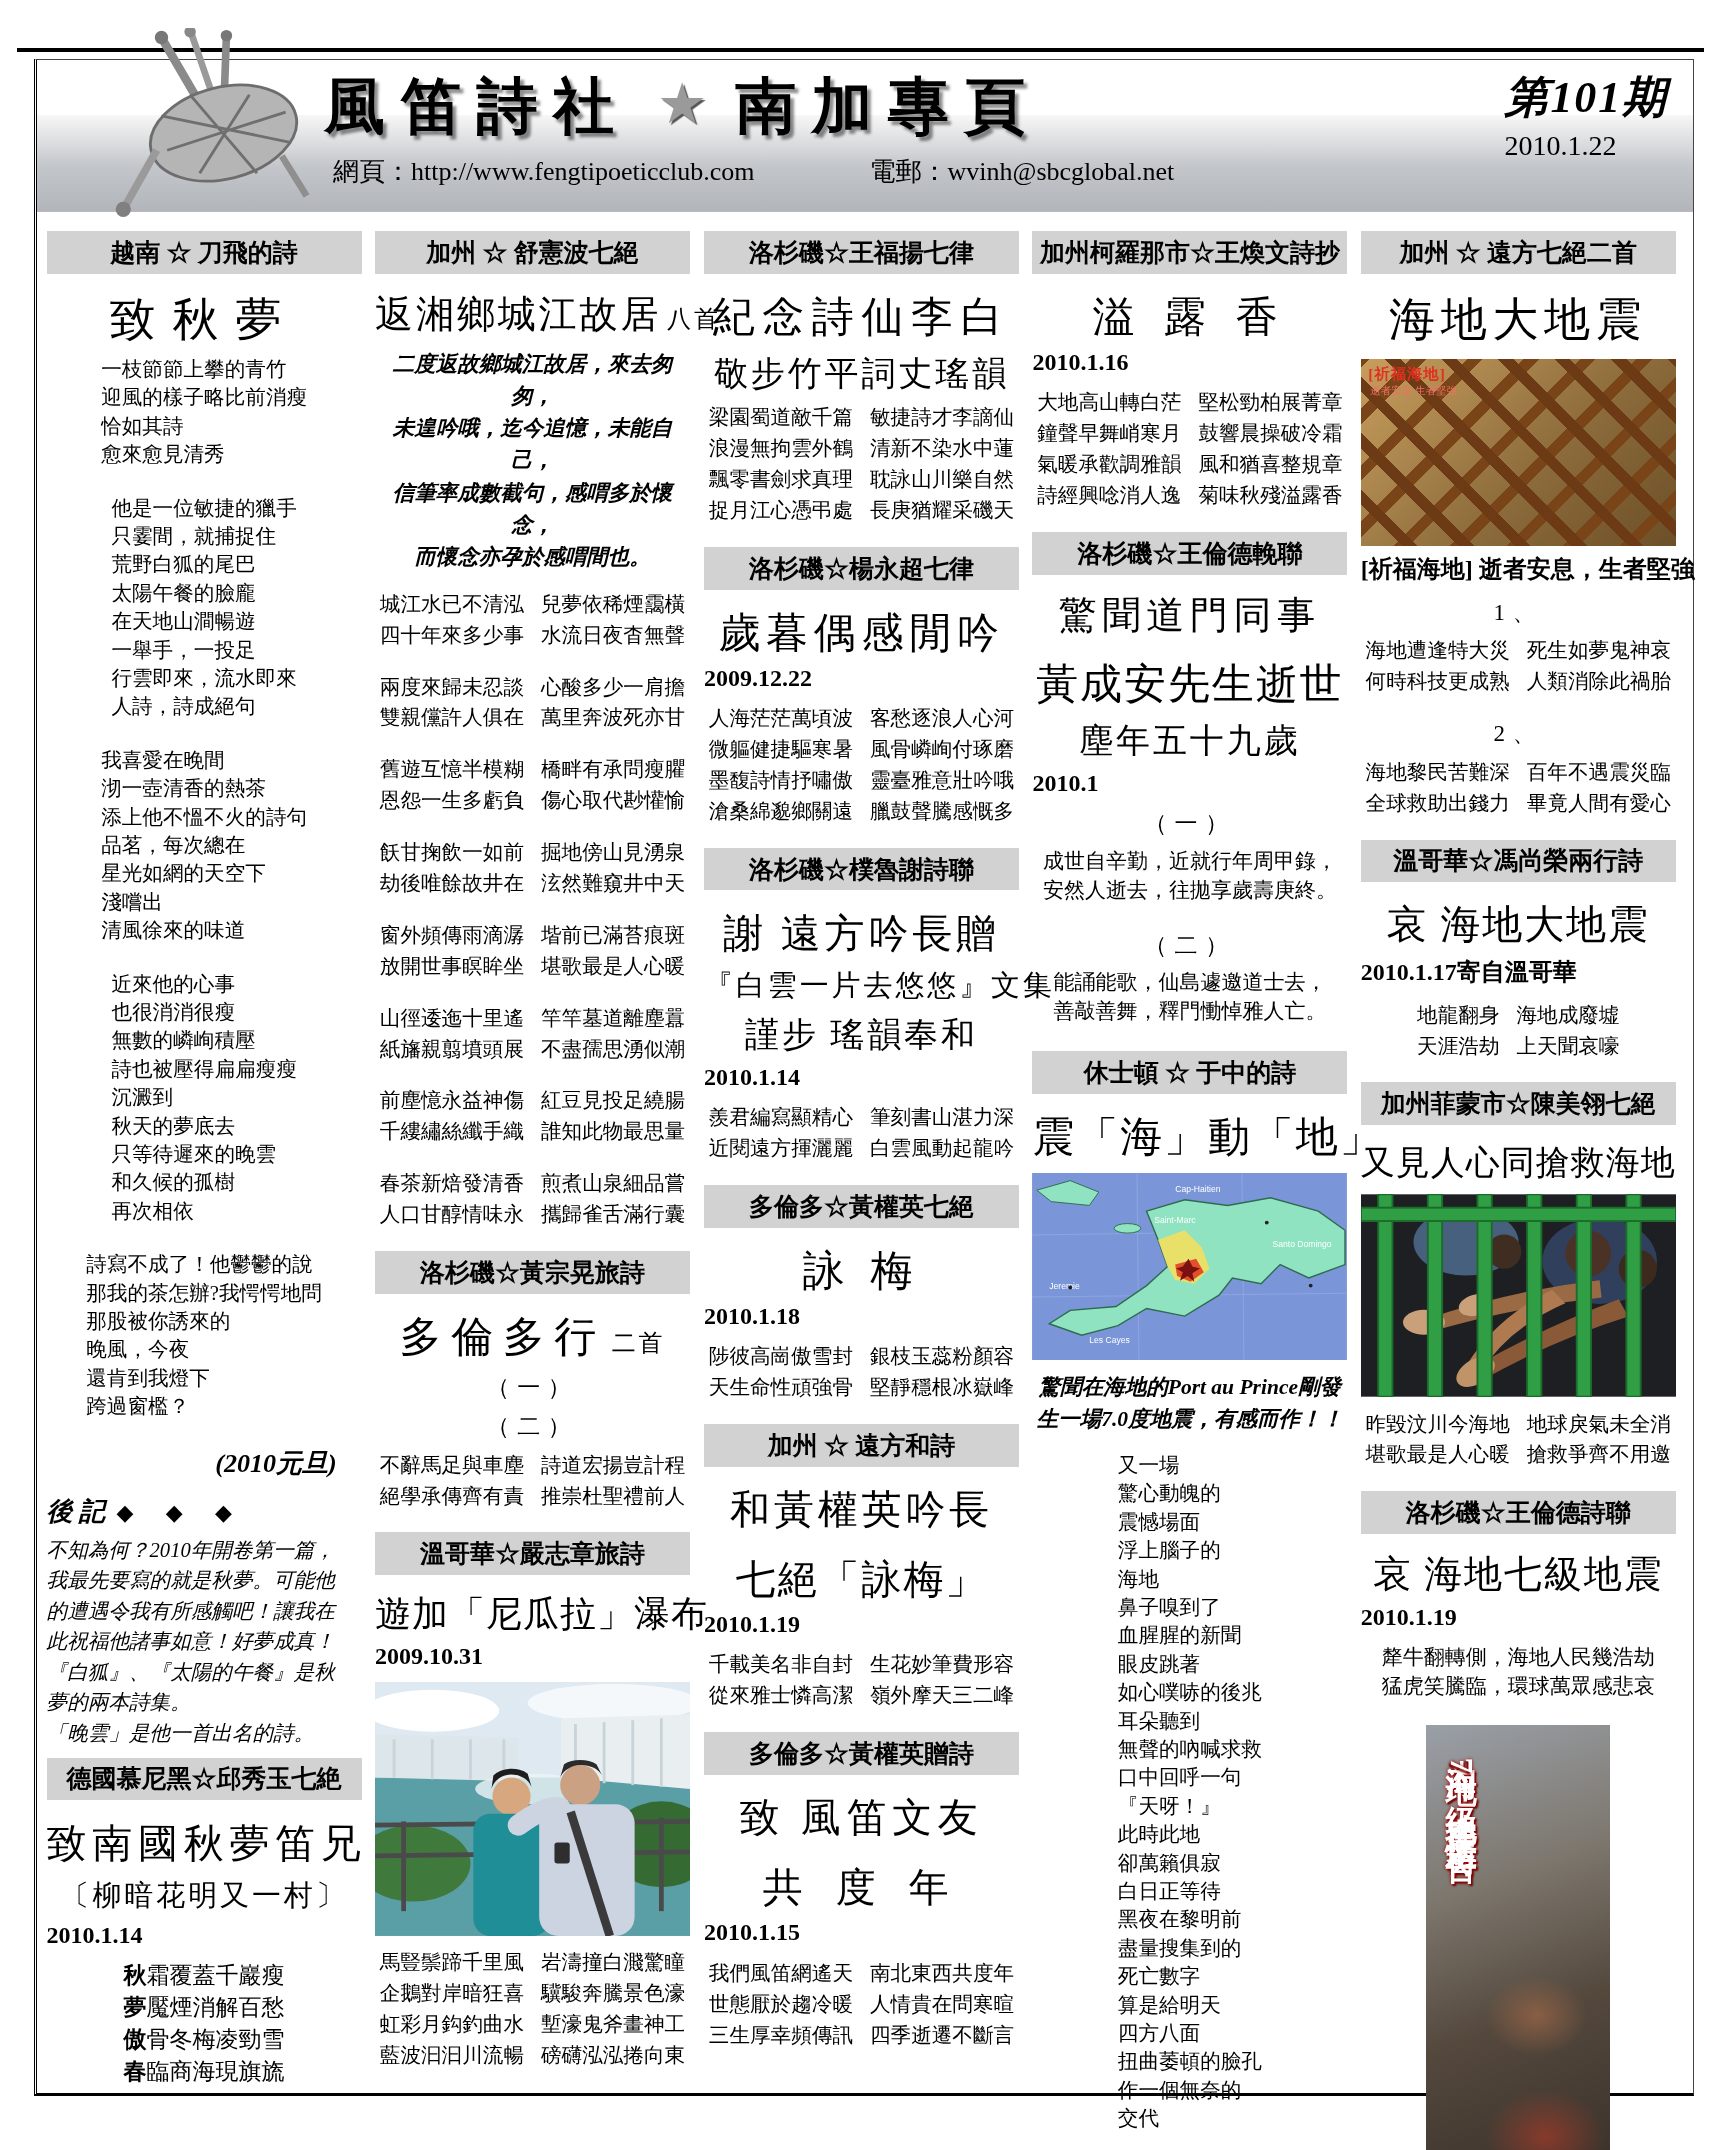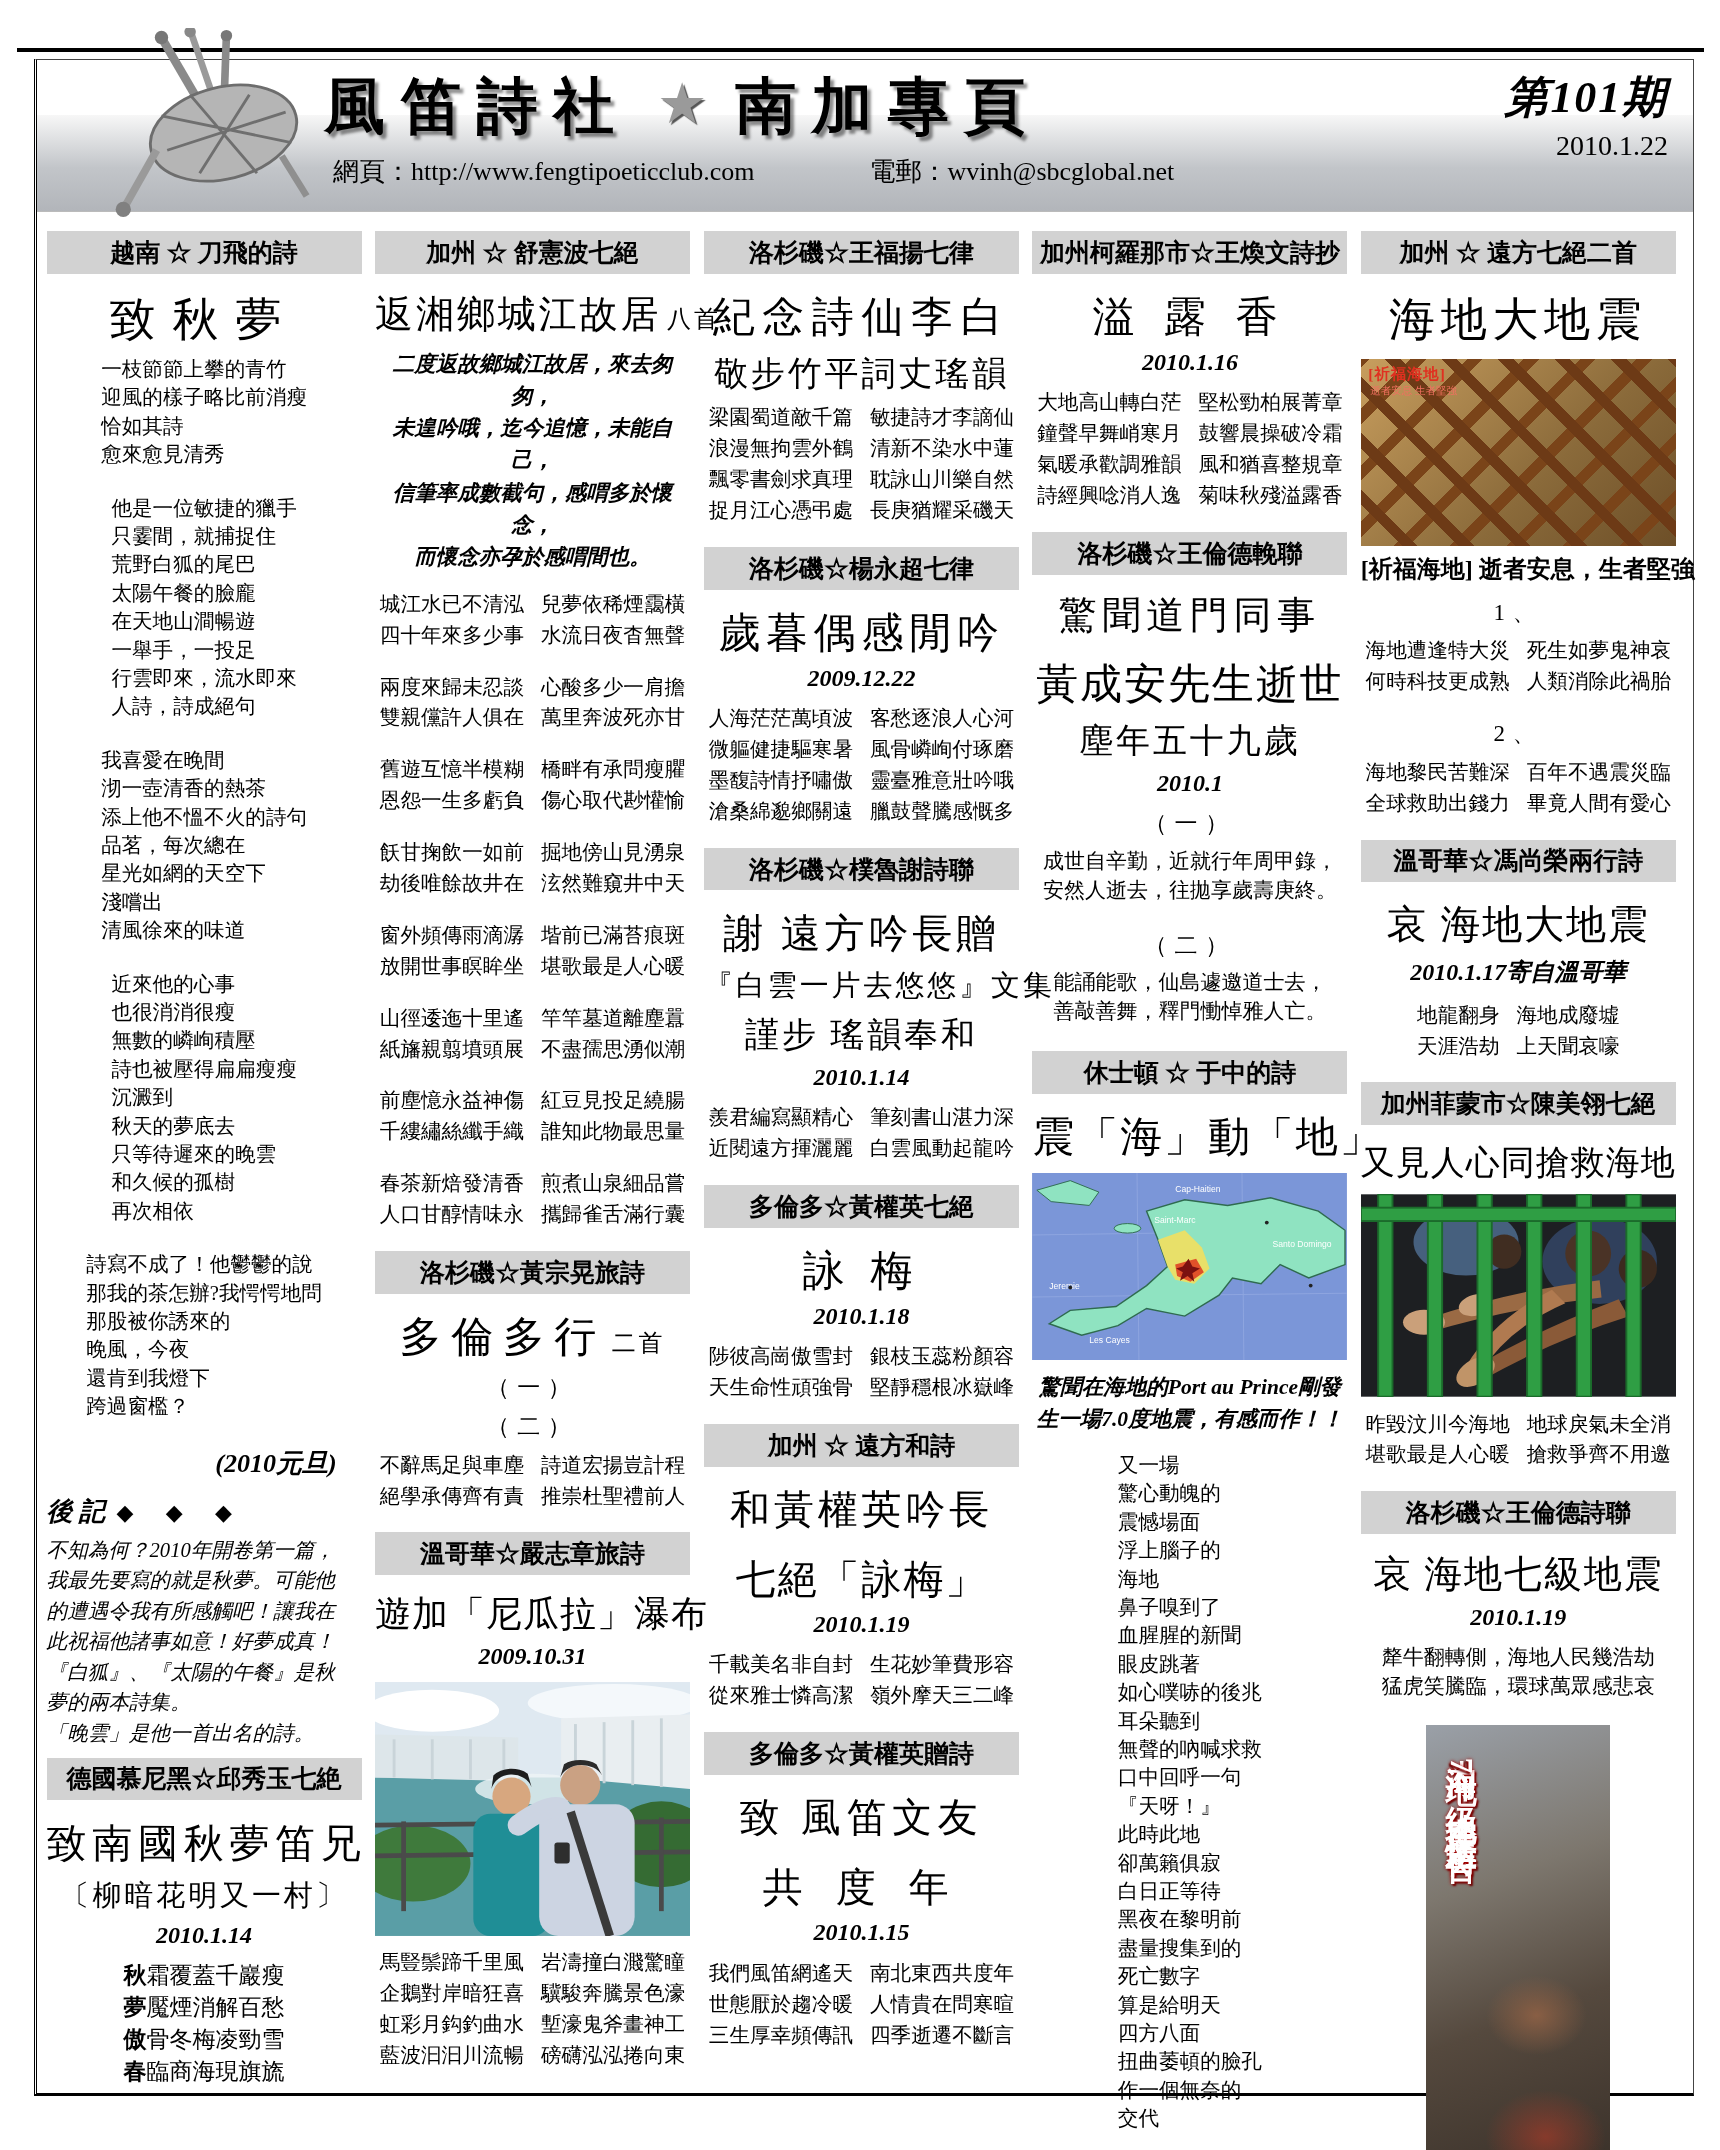--- a/index.html
+++ b/index.html
@@ -9,36 +9,36 @@
   .frame{position:absolute;top:59px;left:34px;right:27px;bottom:55px;background:#fff;
          border:1px solid #444;border-left:3.8px double #000;border-bottom:3.8px solid #000;}
   
   .masthead{position:relative;height:151px;border-bottom:1px solid #bbb;}
   .masthead .band{position:absolute;left:0;right:0;top:55px;height:96px;
       background:linear-gradient(#f7f7f7,#c2c5c9 55%,#b2b5ba);}
   .masthead-line{position:absolute;left:287px;top:5.7px;z-index:2;font-size:61px;font-weight:bold;
       letter-spacing:15.3px;text-shadow:3.8px 3.8px 2.9px rgba(0,0,0,.45);white-space:nowrap;}
   .masthead-line .star{font-size:50px;letter-spacing:0;color:#9a9a9a;text-shadow:1.9px 1.9px 1px #555;vertical-align:5.7px;}
   .contact{position:absolute;left:296px;top:94px;z-index:2;font-size:26px;display:flex;gap:115px;white-space:nowrap;}
-  .issue{position:absolute;right:25px;top:7.6px;z-index:2;text-align:right;}
+  .issue{position:absolute;right:25px;top:7.6px;z-index:2;text-align:left;}
   .issue-no{font-size:44px;font-style:italic;font-weight:bold;letter-spacing:1.9px;}
   .issue-date{font-size:28px;margin-top:3.8px;}
   .bagpipe{position:absolute;left:67px;top:-32.5px;z-index:3;}
   
   .cols{display:flex;gap:13.4px;padding:9.6px 7.6px 0 9.6px;}
   .col{width:315px;flex:0 0 315px;}
   .group12{width:644px;flex:0 0 644px;}
   .tworow{display:flex;gap:13.4px;}
   .tworow .col{width:315px;}
   
   .bar{background:#d2d2d2;text-align:center;font-weight:bold;font-size:25px;padding:4.8px 0;margin:9.6px 0 7.6px;white-space:nowrap;}
   .title{text-align:center;font-size:40px;margin:15.3px 0 3.8px;letter-spacing:5.7px;white-space:nowrap;}
   .small-suffix{font-size:24px;letter-spacing:2.9px;margin-left:5.7px;}
   .sub{text-align:center;font-size:31px;margin:5.7px 0;letter-spacing:2.9px;white-space:nowrap;}
-  .date{text-align:center;font-size:24px;font-style:italic;font-weight:bold;margin:3.8px 0 11.5px;}
+  .date{text-align:left;font-size:24px;font-weight:bold;margin:3.8px 0 11.5px;}
   .stanza{width:fit-content;margin:0 auto 25px;font-size:20.6px;line-height:1.38;}
   .acro .line::first-letter{font-weight:bold;}
   .center-lines{text-align:center;font-size:26px;line-height:1.9;letter-spacing:8.6px;margin:11.5px 0 17px;}
   .couplets{display:grid;grid-template-columns:auto auto;column-gap:17px;width:fit-content;margin:0 auto 21px;
             font-size:20.6px;line-height:1.5;white-space:nowrap;}
   .label{text-align:center;font-size:23px;margin:7.6px 0;letter-spacing:7.6px;}
   .note{font-style:italic;font-weight:bold;text-align:center;font-size:21.5px;line-height:1.5;margin:7.6px 0 15.3px;}
   .right-note{text-align:right;font-size:26px;font-style:italic;font-weight:bold;padding-right:25px;margin:3.8px 0 13.4px;}
   .ps-head{font-size:26px;font-style:italic;font-weight:bold;margin:3.8px 0 5.7px;}
   .ps-head .diamonds{font-style:normal;letter-spacing:13.4px;margin-left:11.5px;font-size:22px;}

